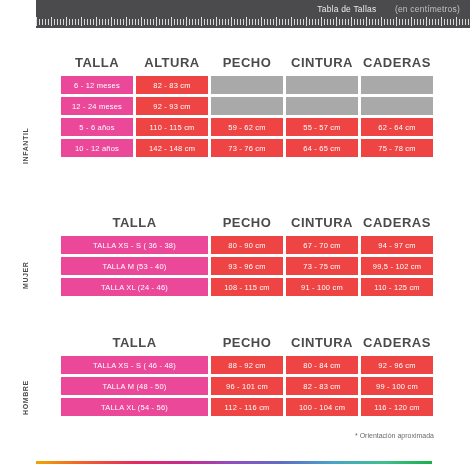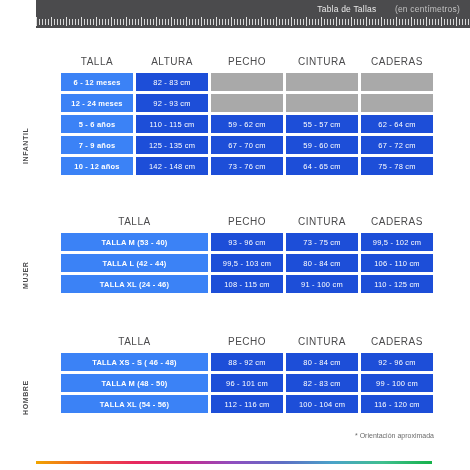--- a/index.html
+++ b/index.html
@@ -51,37 +51,37 @@
     color:#4b4b4d;
     text-align:center;
   }
   table.sz{
     border-collapse:separate;
     border-spacing:3px 3px;
     position:absolute;
     table-layout:fixed;
   }
   table.sz th{
-    font-size:10px;font-weight:normal;color:#4b4b4d;
+    font-size:13px;font-weight:bold;color:#4b4b4d;
     letter-spacing:.5px;
     padding:0 0 3px 0;
     text-align:center;
     background:transparent;
     height:12px;
   }
   table.sz td{
     height:16px;
     text-align:center;
     font-size:7.5px;
     color:#ffffff;
     letter-spacing:.2px;
     vertical-align:middle;
   }
-  td.talla{background:#3b82f6;font-weight:bold;}
-  td.val{background:#1d4ed8;}
+  td.talla{background:#ec4899;}
+  td.val{background:#ef4444;}
   td.empty{background:#a9a9a9;}
 
   
   .t-infantil{left:58px;}
   .t-infantil col.c-talla{width:72px;}
   .t-infantil col.c-alt{width:72px;}
   .t-infantil col.c-d{width:72px;}
 
   .t-adult{left:58px;}
   .t-adult col.c-talla{width:147px;}
@@ -146,27 +146,20 @@
         <td class="empty"></td>
       </tr>
       <tr>
         <td class="talla">5 - 6 años</td>
         <td class="val">110 - 115 cm</td>
         <td class="val">59 - 62 cm</td>
         <td class="val">55 - 57 cm</td>
         <td class="val">62 - 64 cm</td>
       </tr>
       <tr>
-        <td class="talla">7 - 9 años</td>
-        <td class="val">125 - 135 cm</td>
-        <td class="val">67 - 70 cm</td>
-        <td class="val">59 - 60 cm</td>
-        <td class="val">67 - 72 cm</td>
-      </tr>
-      <tr>
         <td class="talla">10 - 12 años</td>
         <td class="val">142 - 148 cm</td>
         <td class="val">73 - 76 cm</td>
         <td class="val">64 - 65 cm</td>
         <td class="val">75 - 78 cm</td>
       </tr>
     </tbody>
   </table>
 </div>
 
@@ -183,32 +176,32 @@
     <thead>
       <tr>
         <th>TALLA</th>
         <th>PECHO</th>
         <th>CINTURA</th>
         <th>CADERAS</th>
       </tr>
     </thead>
     <tbody>
       <tr>
+        <td class="talla">TALLA XS - S ( 36 - 38)</td>
+        <td class="val">80 - 90 cm</td>
+        <td class="val">67 - 70 cm</td>
+        <td class="val">94 - 97 cm</td>
+      </tr>
+      <tr>
         <td class="talla">TALLA M (53 - 40)</td>
         <td class="val">93 - 96 cm</td>
         <td class="val">73 - 75 cm</td>
         <td class="val">99,5 - 102 cm</td>
       </tr>
       <tr>
-        <td class="talla">TALLA L (42 - 44)</td>
-        <td class="val">99,5 - 103 cm</td>
-        <td class="val">80 - 84 cm</td>
-        <td class="val">106 - 110 cm</td>
-      </tr>
-      <tr>
         <td class="talla">TALLA XL (24 - 46)</td>
         <td class="val">108 - 115 cm</td>
         <td class="val">91 - 100 cm</td>
         <td class="val">110 - 125 cm</td>
       </tr>
     </tbody>
   </table>
 </div>
 
 <div class="section">

